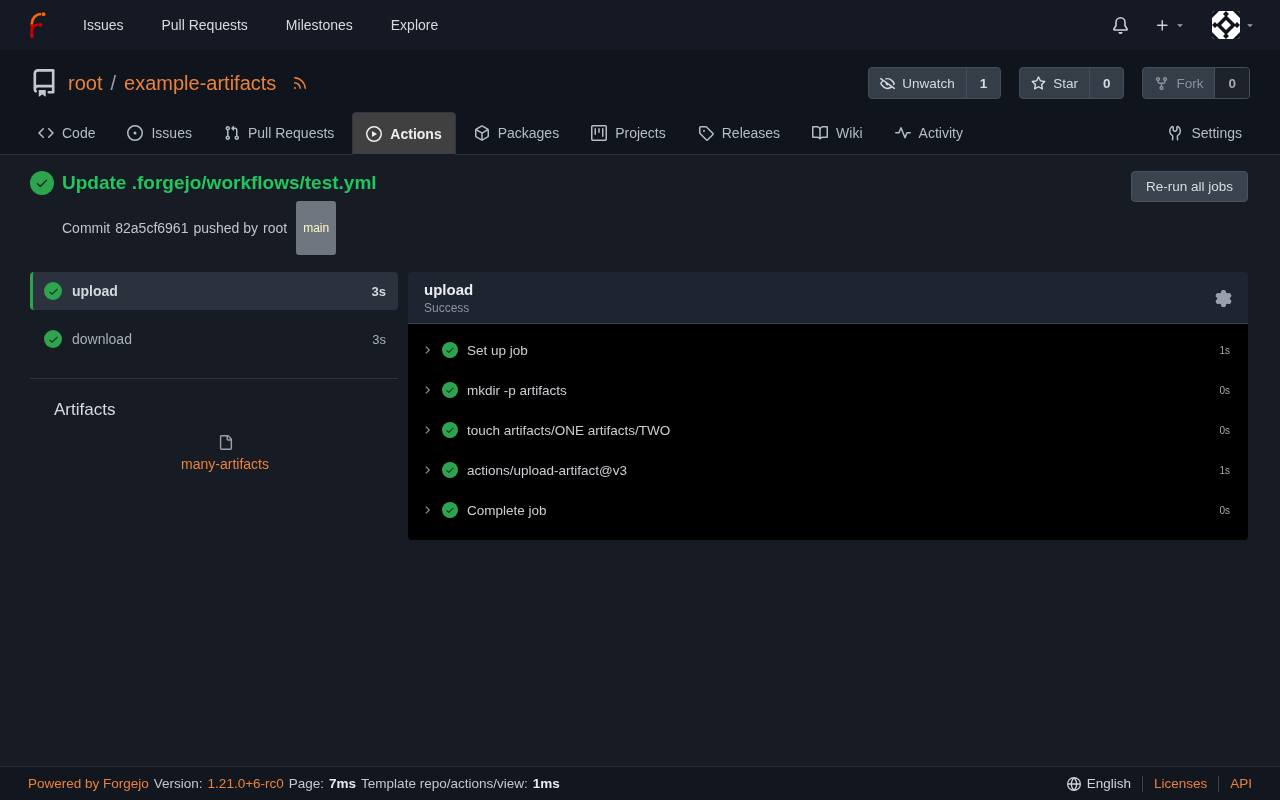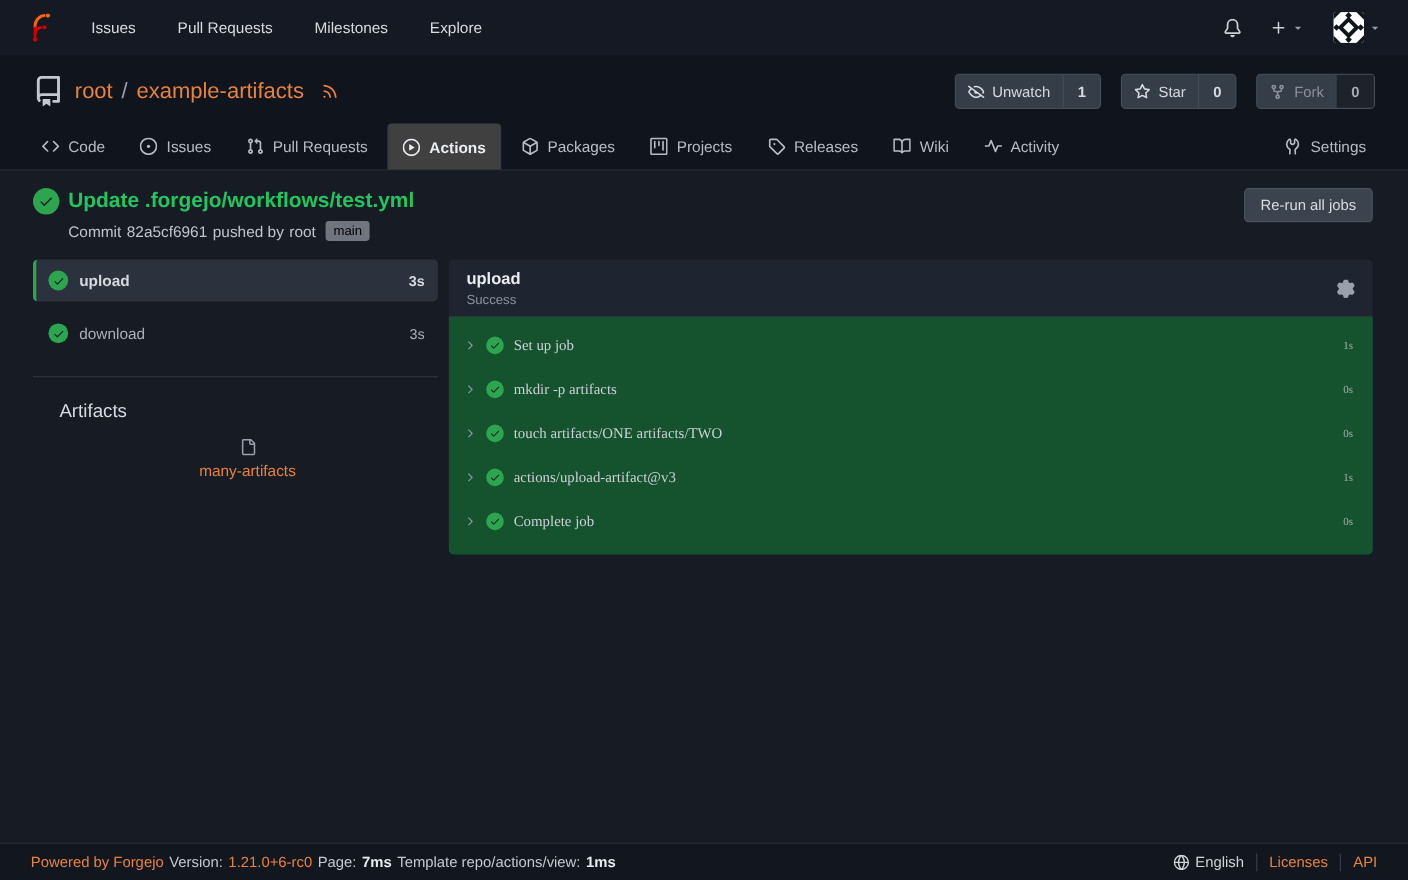--- a/index.html
+++ b/index.html
@@ -67,21 +67,21 @@
   }
   .tab-spacer { flex:1; }
 
   
   main { flex:1; padding:16px 32px 0 30px; }
   .run-header { display:flex; align-items:flex-start; }
   .run-title-row { display:flex; align-items:center; gap:8px; }
   .run-title { font-size:19px; font-weight:bold; color:#22c55e; }
   .commit-line { margin:6px 0 0 32px; display:flex; align-items:center; gap:5px; color:#c0c5cc; font-size:14px; }
   .branch-badge {
-    background:#70767f; color:#000000; font-size:12px; padding:2px 7px;
+    background:#70767f; color:#fef9c3; font-size:12px; padding:20px 7px;
     border-radius:3px; margin-left:4px;
   }
   .rerun-btn {
     margin-left:auto; height:31px; padding:0 14px; font-size:13.5px;
     background:#3b434e; color:#d9dce1; border:1px solid #4a5260; border-radius:4px;
     font-family:inherit; cursor:pointer;
   }
 
   
   .run-body { display:flex; gap:10px; margin-top:17px; align-items:flex-start; }
@@ -103,21 +103,21 @@
 
   
   .job-panel { flex:1; }
   .panel-header {
     background:#1e2430; border-radius:4px 4px 0 0; border-bottom:1px solid #3a414d;
     padding:9px 16px 8px 16px; display:flex; align-items:center;
   }
   .panel-job-name { font-size:15px; font-weight:bold; color:#eaecef; }
   .panel-job-status { font-size:12px; color:#8d939e; margin-top:3px; }
   .panel-gear { margin-left:auto; color:#9aa0ab; cursor:pointer; }
-  .steps { background:#14532d; border-radius:0 0 4px 4px; padding:6px 0 10px 0;font-family:Liberation Serif, serif; }
+  .steps { background:#000000; border-radius:0 0 4px 4px; padding:6px 0 10px 0; }
   .step-row {
     height:40px; display:flex; align-items:center; gap:9px;
     padding:0 18px 0 13px; cursor:pointer;
   }
   .step-chevron { color:#8f96a0; flex-shrink:0; }
   .step-name { font-size:13.5px; color:#ccd0d6; }
   .step-duration { margin-left:auto; font-size:10px; color:#a6acb5; }
 
   
   .check-circle {

